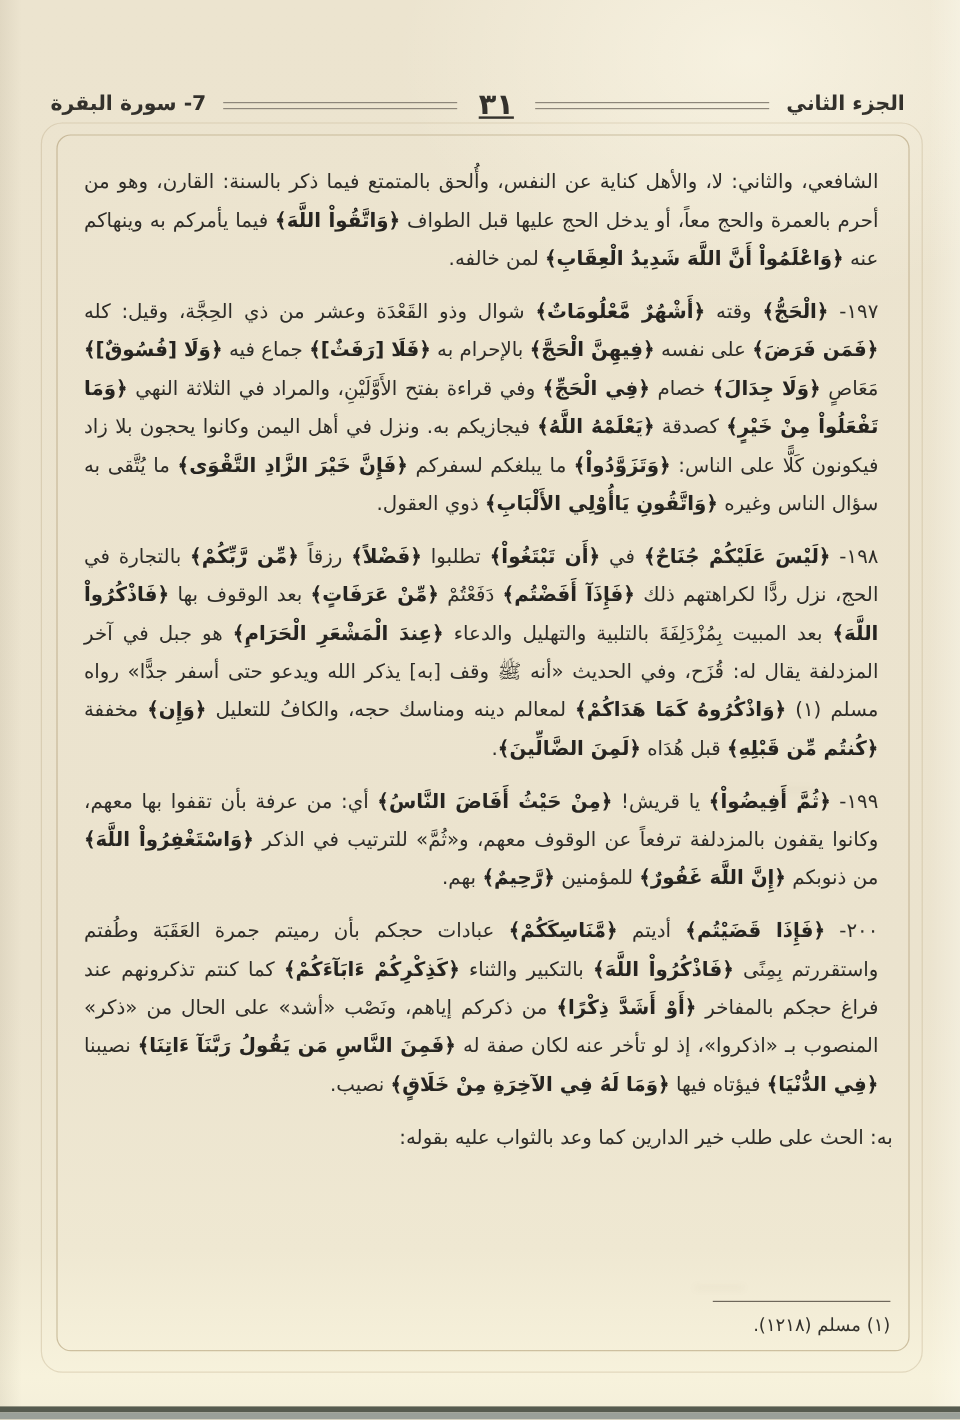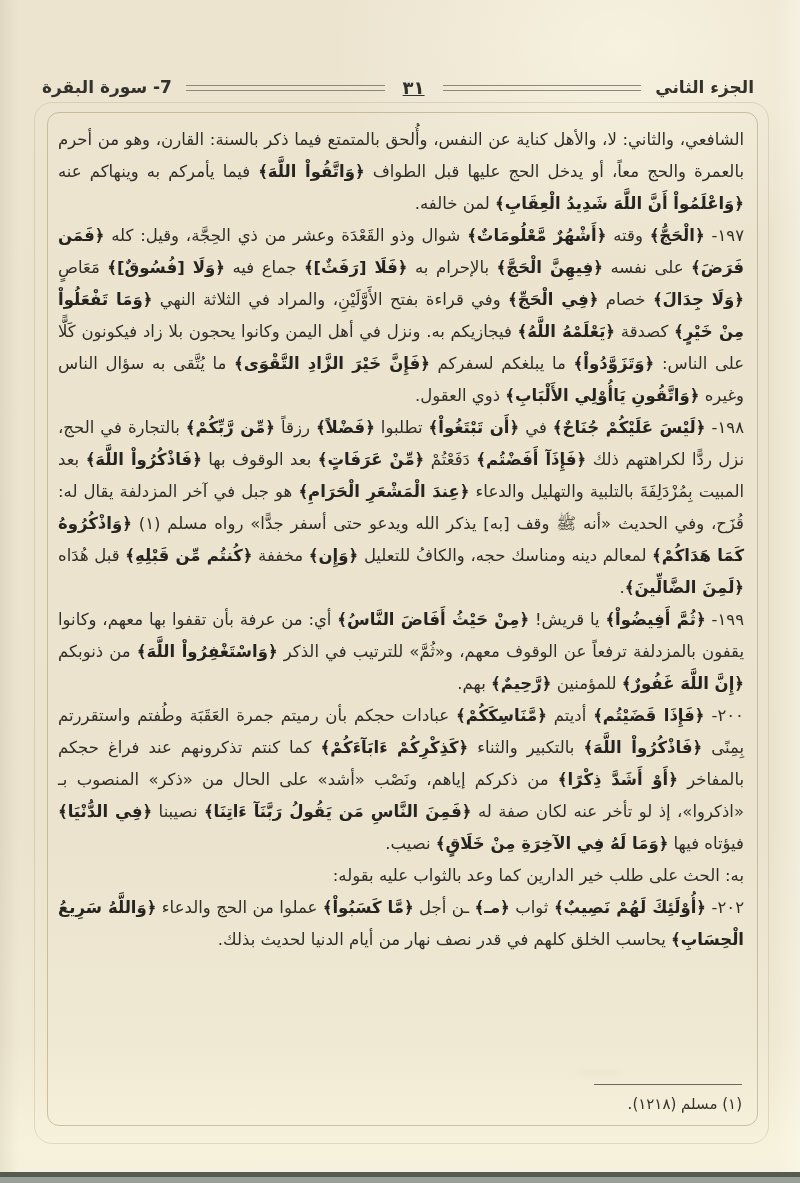--- a/index.html
+++ b/index.html
@@ -27,35 +27,35 @@
 
   
   .running-head{
     position:absolute;top:72px;left:42px;right:46px;height:30px;
     display:flex;align-items:center;direction:rtl;
     font-size:17px;font-weight:bold;color:#33312c;
   }
   .head-rule{flex:1;height:4px;margin:2px 14px 0 14px;
     border-top:1px solid #8d867a;border-bottom:1px solid #8d867a;}
   .head-label{white-space:nowrap;}
-  .page-num{white-space:nowrap;padding:0 4px;font-size:18px;text-decoration:underline;}
+  .page-num{white-space:nowrap;padding:0 4px;font-size:24px;text-decoration:underline;}
 
   
   .frame-outer{position:absolute;left:34px;top:102px;width:733px;height:1040px;
     border:1px solid rgba(172,152,112,.28);border-radius:18px;}
   .frame-inner{position:absolute;left:47px;top:112px;width:709px;height:1012px;
     border:1px solid rgba(166,144,102,.5);border-radius:12px;}
 
   
   .body-text{
     position:absolute;top:124px;left:58px;width:686px;
     direction:rtl;text-align:justify;
     font-size:16.5px;line-height:32px;color:#2f2d28;
   }
-  .body-text p.para{margin:0;padding:0;text-align:justify;}
+  .body-text p.para{margin:12px;padding:0;text-align:justify;}
   .body-text .tail{margin:0;text-align:right;}
   .q{font-weight:bold;color:#262420;}
 
   
   .footnote-rule{position:absolute;top:1084px;right:58px;width:148px;
     border-top:1.5px solid #6e675b;}
   .footnote{position:absolute;top:1092px;right:58px;left:58px;
     direction:rtl;font-size:15px;line-height:24px;color:#33312c;}
 
   
@@ -84,21 +84,20 @@
   <div class="ghost" style="top:640px;right:120px;">ـــــ</div>
   <div class="ghost" style="top:1055px;right:180px;">ـــــــ</div>
 
   <div class="body-text">
       <p class="para">الشافعي، والثاني: لا، والأهل كناية عن النفس، وأُلحق بالمتمتع فيما ذكر بالسنة: القارن، وهو من أحرم بالعمرة والحج معاً، أو يدخل الحج عليها قبل الطواف <span class="q">﴿وَاتَّقُواْ اللَّهَ﴾</span> فيما يأمركم به وينهاكم عنه <span class="q">﴿وَاعْلَمُواْ أَنَّ اللَّهَ شَدِيدُ الْعِقَابِ﴾</span> لمن خالفه.</p>
       <p class="para">١٩٧- <span class="q">﴿الْحَجُّ﴾</span> وقته <span class="q">﴿أَشْهُرٌ مَّعْلُومَاتٌ﴾</span> شوال وذو القَعْدَة وعشر من ذي الحِجَّة، وقيل: كله <span class="q">﴿فَمَن فَرَضَ﴾</span> على نفسه <span class="q">﴿فِيهِنَّ الْحَجَّ﴾</span> بالإحرام به <span class="q">﴿فَلَا [رَفَثٌ]﴾</span> جماع فيه <span class="q">﴿وَلَا [فُسُوقٌ]﴾</span> مَعَاصٍ <span class="q">﴿وَلَا جِدَالَ﴾</span> خصام <span class="q">﴿فِي الْحَجِّ﴾</span> وفي قراءة بفتح الأَوَّلَيْنِ، والمراد في الثلاثة النهي <span class="q">﴿وَمَا تَفْعَلُواْ مِنْ خَيْرٍ﴾</span> كصدقة <span class="q">﴿يَعْلَمْهُ اللَّهُ﴾</span> فيجازيكم به. ونزل في أهل اليمن وكانوا يحجون بلا زاد فيكونون كَلًّا على الناس: <span class="q">﴿وَتَزَوَّدُواْ﴾</span> ما يبلغكم لسفركم <span class="q">﴿فَإِنَّ خَيْرَ الزَّادِ التَّقْوَى﴾</span> ما يُتَّقى به سؤال الناس وغيره <span class="q">﴿وَاتَّقُونِ يَاأُوْلِي الأَلْبَابِ﴾</span> ذوي العقول.</p>
       <p class="para">١٩٨- <span class="q">﴿لَيْسَ عَلَيْكُمْ جُنَاحٌ﴾</span> في <span class="q">﴿أَن تَبْتَغُواْ﴾</span> تطلبوا <span class="q">﴿فَضْلاً﴾</span> رزقاً <span class="q">﴿مِّن رَّبِّكُمْ﴾</span> بالتجارة في الحج، نزل ردًّا لكراهتهم ذلك <span class="q">﴿فَإِذَآ أَفَضْتُم﴾</span> دَفَعْتُمْ <span class="q">﴿مِّنْ عَرَفَاتٍ﴾</span> بعد الوقوف بها <span class="q">﴿فَاذْكُرُواْ اللَّهَ﴾</span> بعد المبيت بِمُزْدَلِفَةَ بالتلبية والتهليل والدعاء <span class="q">﴿عِندَ الْمَشْعَرِ الْحَرَامِ﴾</span> هو جبل في آخر المزدلفة يقال له: قُزَح، وفي الحديث «أنه ﷺ وقف [به] يذكر الله ويدعو حتى أسفر جدًّا» رواه مسلم (١) <span class="q">﴿وَاذْكُرُوهُ كَمَا هَدَاكُمْ﴾</span> لمعالم دينه ومناسك حجه، والكافُ للتعليل <span class="q">﴿وَإِن﴾</span> مخففة <span class="q">﴿كُنتُم مِّن قَبْلِهِ﴾</span> قبل هُدَاه <span class="q">﴿لَمِنَ الضَّالِّينَ﴾</span>.</p>
       <p class="para">١٩٩- <span class="q">﴿ثُمَّ أَفِيضُواْ﴾</span> يا قريش! <span class="q">﴿مِنْ حَيْثُ أَفَاضَ النَّاسُ﴾</span> أي: من عرفة بأن تقفوا بها معهم، وكانوا يقفون بالمزدلفة ترفعاً عن الوقوف معهم، و«ثُمَّ» للترتيب في الذكر <span class="q">﴿وَاسْتَغْفِرُواْ اللَّهَ﴾</span> من ذنوبكم <span class="q">﴿إِنَّ اللَّهَ غَفُورٌ﴾</span> للمؤمنين <span class="q">﴿رَّحِيمٌ﴾</span> بهم.</p>
       <p class="para">٢٠٠- <span class="q">﴿فَإِذَا قَضَيْتُم﴾</span> أديتم <span class="q">﴿مَّنَاسِكَكُمْ﴾</span> عبادات حجكم بأن رميتم جمرة العَقَبَة وطُفتم واستقررتم بِمِنًى <span class="q">﴿فَاذْكُرُواْ اللَّهَ﴾</span> بالتكبير والثناء <span class="q">﴿كَذِكْرِكُمْ ءَابَآءَكُمْ﴾</span> كما كنتم تذكرونهم عند فراغ حجكم بالمفاخر <span class="q">﴿أَوْ أَشَدَّ ذِكْرًا﴾</span> من ذكركم إياهم، ونَصْب «أشد» على الحال من «ذكر» المنصوب بـ «اذكروا»، إذ لو تأخر عنه لكان صفة له <span class="q">﴿فَمِنَ النَّاسِ مَن يَقُولُ رَبَّنَآ ءَاتِنَا﴾</span> نصيبنا <span class="q">﴿فِي الدُّنْيَا﴾</span> فيؤتاه فيها <span class="q">﴿وَمَا لَهُ فِي الآخِرَةِ مِنْ خَلَاقٍ﴾</span> نصيب.</p>
       <div class="tail">به: الحث على طلب خير الدارين كما وعد بالثواب عليه بقوله:</div>
-      <p class="para">٢٠٢- <span class="q">﴿أُوْلَئِكَ لَهُمْ نَصِيبٌ﴾</span> ثواب <span class="q">﴿مـ﴾</span> ـن أجل <span class="q">﴿مَّا كَسَبُواْ﴾</span> عملوا من الحج والدعاء <span class="q">﴿وَاللَّهُ سَرِيعُ الْحِسَابِ﴾</span> يحاسب الخلق كلهم في قدر نصف نهار من أيام الدنيا لحديث بذلك.</p>
     </div>
 
   <div class="footnote-rule"></div>
   <div class="footnote">(١) مسلم (١٢١٨).</div>
 
   <div class="scan-edge-line"></div>
   <div class="scan-strip"></div>
 
 </div>
 

